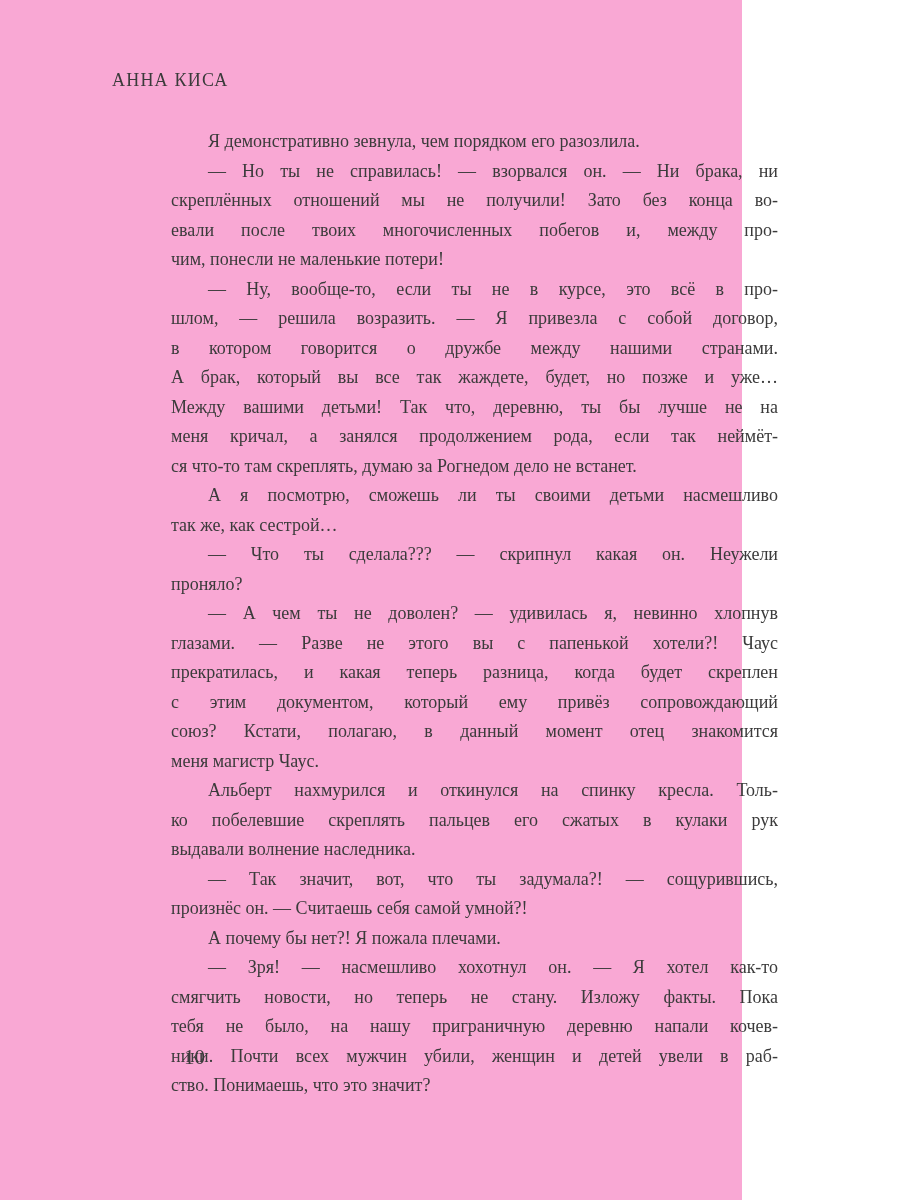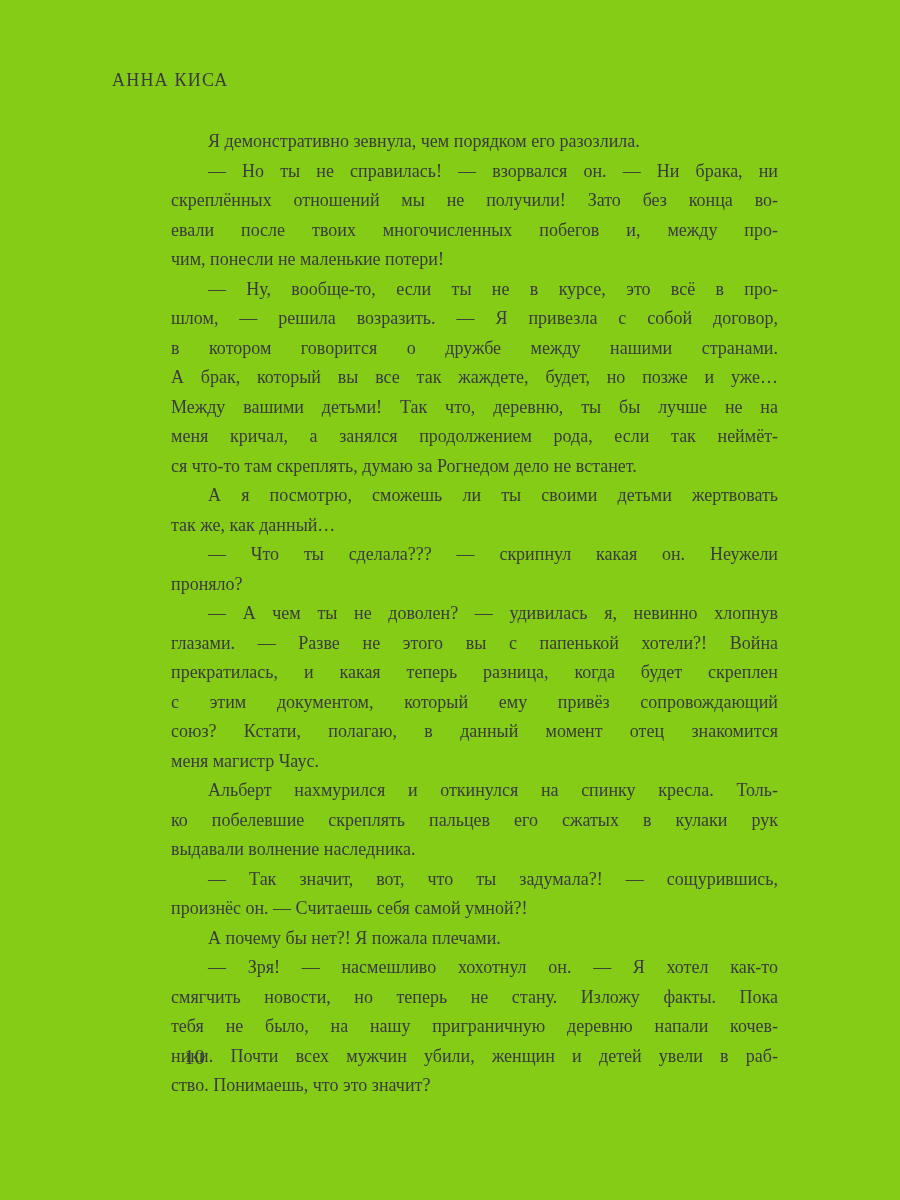--- a/index.html
+++ b/index.html
@@ -9,23 +9,23 @@
   }
   body {
     width: 900px;
     height: 1200px;
     font-family: "Liberation Serif", "DejaVu Serif", serif;
     color: #3b3b3b;
     overflow: hidden;
   }
   .page {
     position: relative;
-    width: 900px;
+    width: 742px;
     height: 1200px;
-    background: #84cc16;
+    background: #f9a8d4;
   }
   .running-header {
     position: absolute;
     left: 112px;
     top: 70px;
     font-size: 18px;
     letter-spacing: 1.2px;
     white-space: nowrap;
   }
   .text-block {
@@ -93,30 +93,30 @@
       <div class="paragraph">
         <div class="line indent just">— Ну, вообще-то, если ты не в курсе, это всё в про-</div>
         <div class="line just">шлом, — решила возразить. — Я привезла с собой договор,</div>
         <div class="line just">в котором говорится о дружбе между нашими странами.</div>
         <div class="line just">А брак, который вы все так жаждете, будет, но позже и уже…</div>
         <div class="line just">Между вашими детьми! Так что, деревню, ты бы лучше не на</div>
         <div class="line just">меня кричал, а занялся продолжением рода, если так неймёт-</div>
         <div class="line">ся что-то там скреплять, думаю за Рогнедом дело не встанет.</div>
       </div>
       <div class="paragraph">
-        <div class="line indent just">А я посмотрю, сможешь ли ты своими детьми жертвовать</div>
-        <div class="line">так же, как данный…</div>
+        <div class="line indent just">А я посмотрю, сможешь ли ты своими детьми насмешливо</div>
+        <div class="line">так же, как сестрой…</div>
       </div>
       <div class="paragraph">
         <div class="line indent just">— Что ты сделала??? — скрипнул какая он. Неужели</div>
         <div class="line">проняло?</div>
       </div>
       <div class="paragraph">
         <div class="line indent just">— А чем ты не доволен? — удивилась я, невинно хлопнув</div>
-        <div class="line just">глазами. — Разве не этого вы с папенькой хотели?! Война</div>
+        <div class="line just">глазами. — Разве не этого вы с папенькой хотели?! Чаус</div>
         <div class="line just">прекратилась, и какая теперь разница, когда будет скреплен</div>
         <div class="line just">с этим документом, который ему привёз сопровождающий</div>
         <div class="line just">союз? Кстати, полагаю, в данный момент отец знакомится</div>
         <div class="line">меня магистр Чаус.</div>
       </div>
       <div class="paragraph">
         <div class="line indent just">Альберт нахмурился и откинулся на спинку кресла. Толь-</div>
         <div class="line just">ко побелевшие скреплять пальцев его сжатых в кулаки рук</div>
         <div class="line">выдавали волнение наследника.</div>
       </div>

